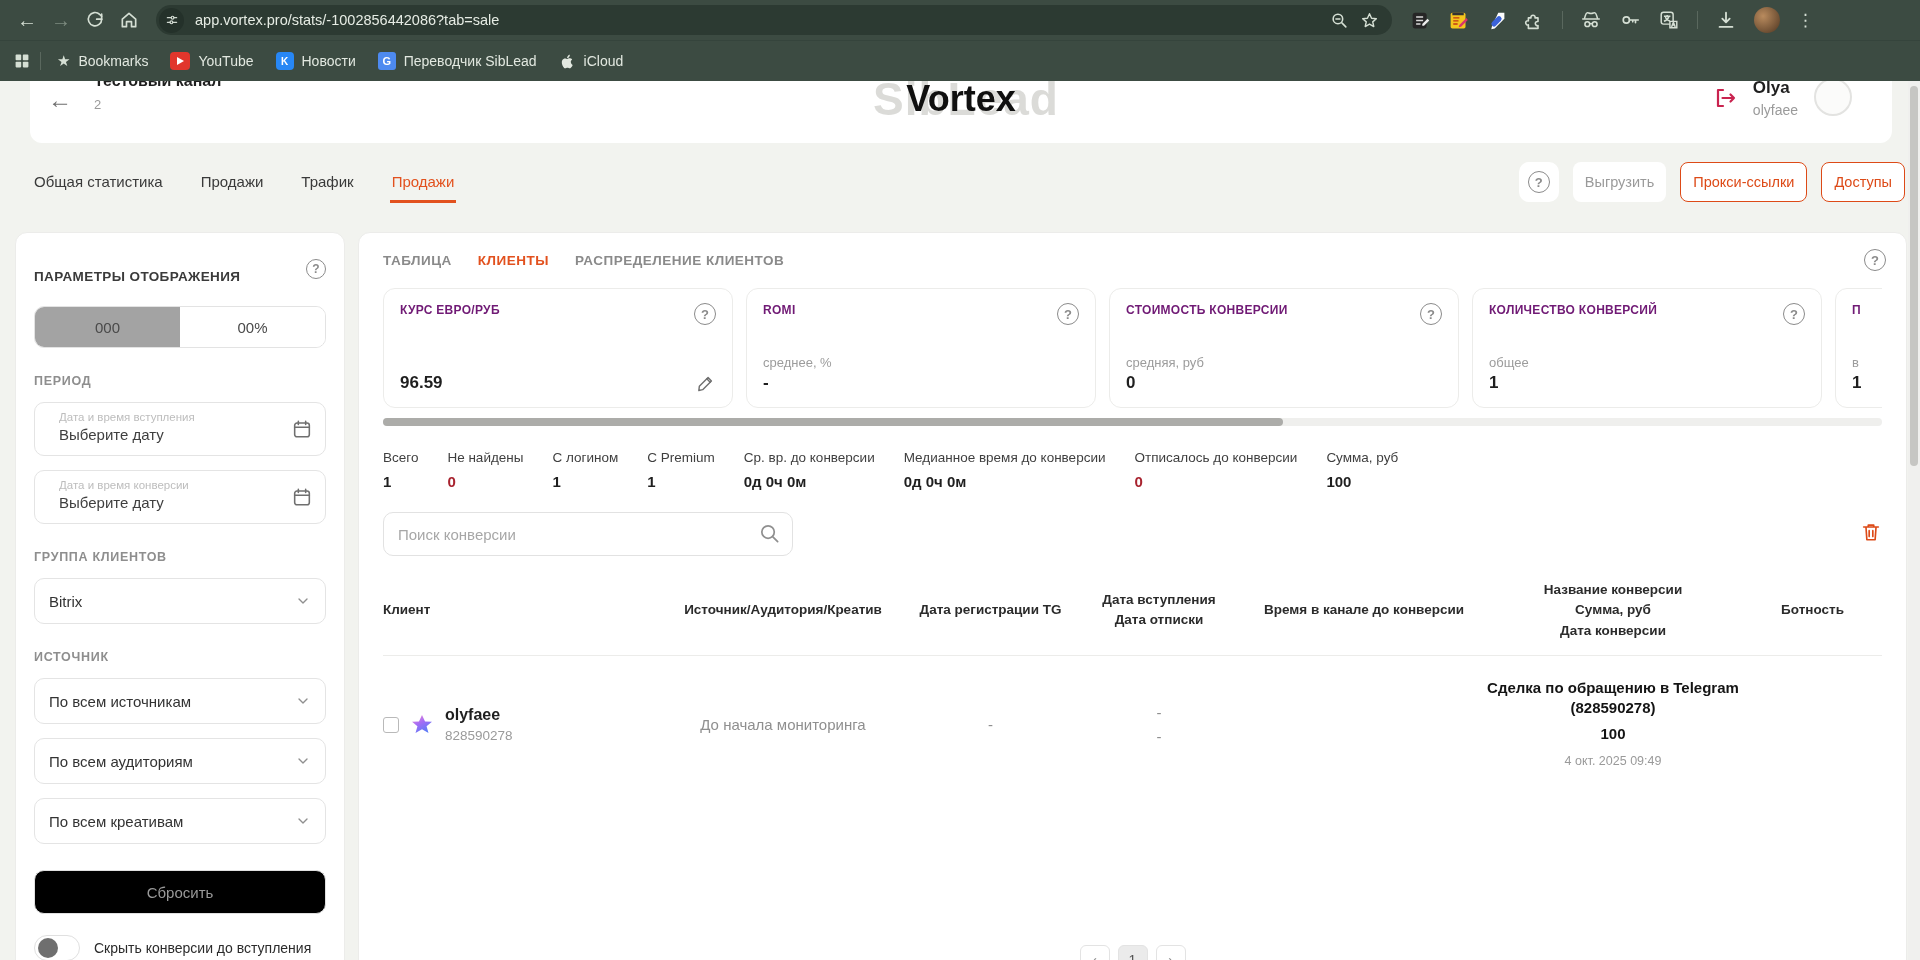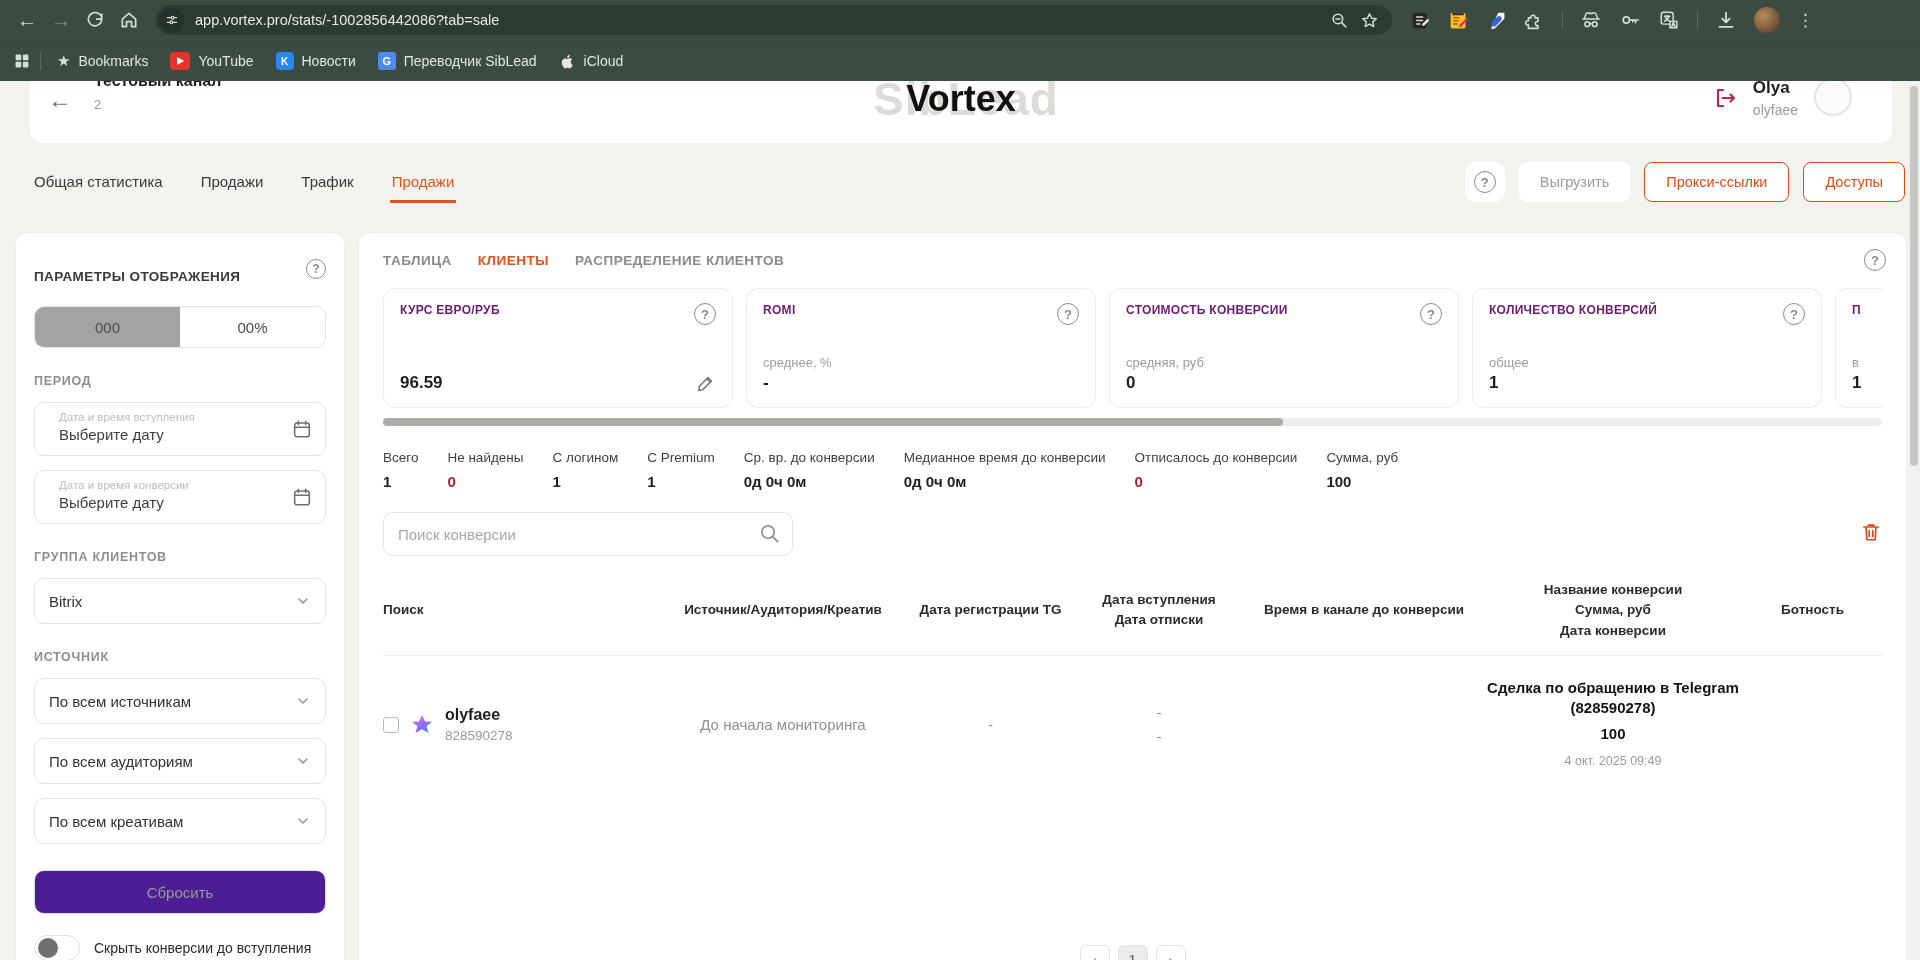--- a/index.html
+++ b/index.html
@@ -60,42 +60,42 @@
   .tabs-row{position:absolute;left:32px;top:84px;display:flex;gap:34px;height:38px;}
   .tab{font-size:15px;color:#3A3A3A;padding:8px 2px 12px;}
   .tab.active{color:#E2511E;border-bottom:3px solid #E2511E;}
 
   .actions-row{position:absolute;right:15px;top:81px;display:flex;gap:14px;height:40px;align-items:center;}
   .help{width:22px;height:22px;border:1.6px solid #8B8B8B;border-radius:50%;color:#8B8B8B;
     font-size:13px;font-weight:bold;display:flex;align-items:center;justify-content:center;flex:0 0 auto;}
   .sq-help{width:40px;height:40px;background:#fff;border-radius:10px;display:flex;
     align-items:center;justify-content:center;}
   .btn{height:40px;border-radius:8px;display:flex;align-items:center;justify-content:center;
-    padding:0 21px;font-size:14.5px;white-space:nowrap;}
+    padding:0 12px;font-size:14.5px;white-space:nowrap;}
   .btn.plain{background:#fff;color:#9A9A9A;}
   .btn.outline{background:#fff;border:1px solid #DD4A17;color:#DD4A17;}
   .btn.fill{background:#DD4A17;color:#fff;gap:10px;}
 
   .sidebar{position:absolute;left:15px;top:151px;width:330px;height:900px;background:#fff;
     border:1px solid #ECECEA;border-radius:12px;padding:20px 18px;}
   .sb-head{display:flex;align-items:center;justify-content:space-between;}
   .sb-title{font-size:13.5px;font-weight:bold;color:#3A3A3A;letter-spacing:.4px;margin-top:16px;}
   .help.sm{width:20px;height:20px;font-size:12px;}
   .segmented{display:flex;margin-top:22px;height:42px;border:1px solid #E3E3E3;border-radius:10px;overflow:hidden;}
   .seg{flex:1;display:flex;align-items:center;justify-content:center;font-size:15px;color:#4A4A4A;background:#fff;}
   .seg.sel{background:#a3a3a3;}
   .sb-label{margin-top:26px;font-size:12.5px;font-weight:bold;color:#8E8E8E;letter-spacing:.7px;}
   .date-field{margin-top:14px;border:1px solid #E4E4E4;border-radius:10px;padding:8px 24px;
     position:relative;height:54px;}
   .df-cap{font-size:11.5px;color:#BDBDBD;}
   .df-val{font-size:15px;color:#3F3F3F;margin-top:3px;}
   .df-ic{position:absolute;right:12px;top:15px;}
   .select{margin-top:14px;border:1px solid #E4E4E4;border-radius:10px;height:46px;display:flex;
     align-items:center;justify-content:space-between;padding:0 14px;font-size:15px;color:#333;}
-  .reset-btn{margin-top:26px;height:44px;border:1px solid #E0E0E0;border-radius:10px;background:#4c1d95;
+  .reset-btn{margin-top:26px;height:44px;border:1px solid #E0E0E0;border-radius:10px;background:#000000;
     display:flex;align-items:center;justify-content:center;font-size:15px;color:#9A9A9A;}
   .tg-row{display:flex;align-items:center;gap:14px;margin-top:21px;}
   .tg-pill{width:46px;height:26px;border-radius:13px;background:#fff;border:1px solid #E0E0E0;
     position:relative;flex:0 0 auto;}
   .tg-knob{position:absolute;left:3px;top:2px;width:20px;height:20px;border-radius:50%;background:#6F6F6F;}
   .tg-label{font-size:14px;color:#2B2B2B;}
 
   .main{position:absolute;left:358px;right:13px;top:151px;height:900px;background:#fff;
     border:1px solid #ECECEA;border-radius:12px;padding:18px 24px;overflow:hidden;}
   .view-tabs{display:flex;gap:26px;margin-top:2px;}
@@ -515,21 +515,21 @@
           </span>
         </div>
         <span class="trash-wrap">
           <svg width="22" height="22" viewBox="0 0 24 24" fill="none" stroke="#DD4A17" stroke-width="1.8" stroke-linecap="round" stroke-linejoin="round">
               <path d="M4 6.5h16M9 6.5V4.5h6v2M6.5 6.5l1 14h9l1-14M10 10.5v6.5M14 10.5v6.5"></path>
             </svg>
         </span>
       </div>
 
       <div class="thead">
-        <div class="th left">Поиск</div>
+        <div class="th left">Клиент</div>
         <div class="th">Источник/Аудитория/Креатив</div>
         <div class="th">Дата регистрации TG</div>
         <div class="th">
           <div>Дата вступления</div>
           <div>Дата отписки</div>
         </div>
         <div class="th">Время в канале до конверсии</div>
         <div class="th">
           <div>Название конверсии</div>
           <div>Сумма, руб</div>

